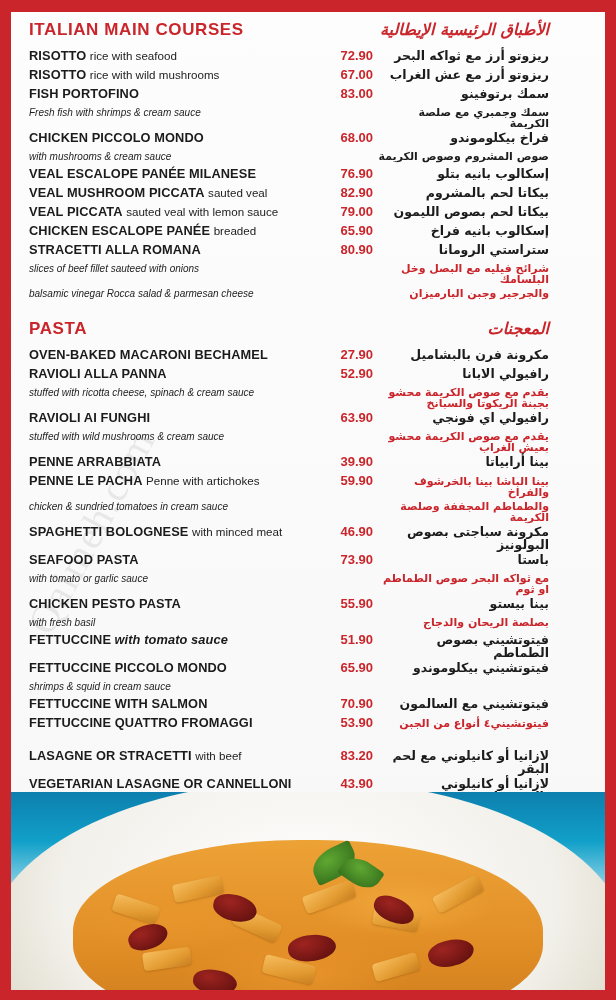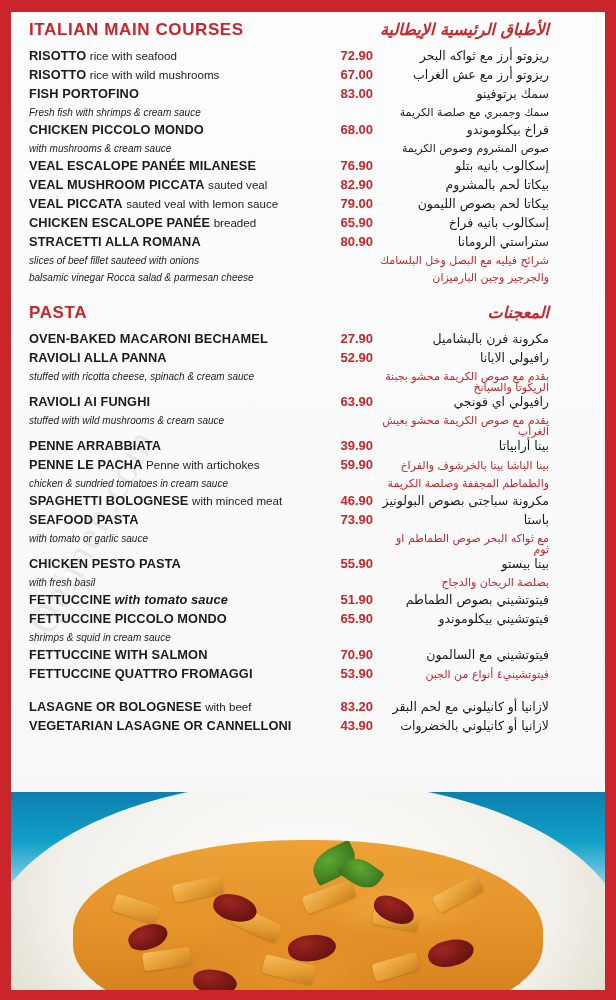--- a/index.html
+++ b/index.html
@@ -133,20 +133,21 @@
   }
   .cell-ar {
     flex: 1;
     text-align: right;
     padding-right: 14px;
     direction: rtl;
     color: #1b1b1b;
     font-size: 12.5px;
     font-family: "DejaVu Sans", sans-serif;
     box-sizing: border-box;
+    font-weight: bold;
   }
   .cell-ar.red {
     color: #c9252b;
     font-size: 11px;
   }
   .cell-ar.small {
     font-size: 11px;
   }
 
   .name-main {
@@ -404,21 +405,21 @@
       </div>
       <div class="row">
         <div class="cell-en"><span class="name-main">FETTUCCINE QUATTRO FROMAGGI</span></div>
         <div class="cell-price">53.90</div>
         <div class="cell-ar red">فيتوتشيني٤ أنواع من الجبن</div>
       </div>
 
       <div class="spacer-14"></div>
 
       <div class="row">
-        <div class="cell-en"><span class="name-main">LASAGNE OR BOLOGNESE</span> <span class="name-desc">with beef</span></div>
+        <div class="cell-en"><span class="name-main">LASAGNE OR STRACETTI</span> <span class="name-desc">with beef</span></div>
         <div class="cell-price">83.20</div>
         <div class="cell-ar">لازانيا أو كانيلوني مع لحم البقر</div>
       </div>
       <div class="row">
         <div class="cell-en"><span class="name-main">VEGETARIAN LASAGNE OR CANNELLONI</span></div>
         <div class="cell-price">43.90</div>
         <div class="cell-ar">لازانيا أو كانيلوني بالخضروات</div>
       </div>
     </div>
 

